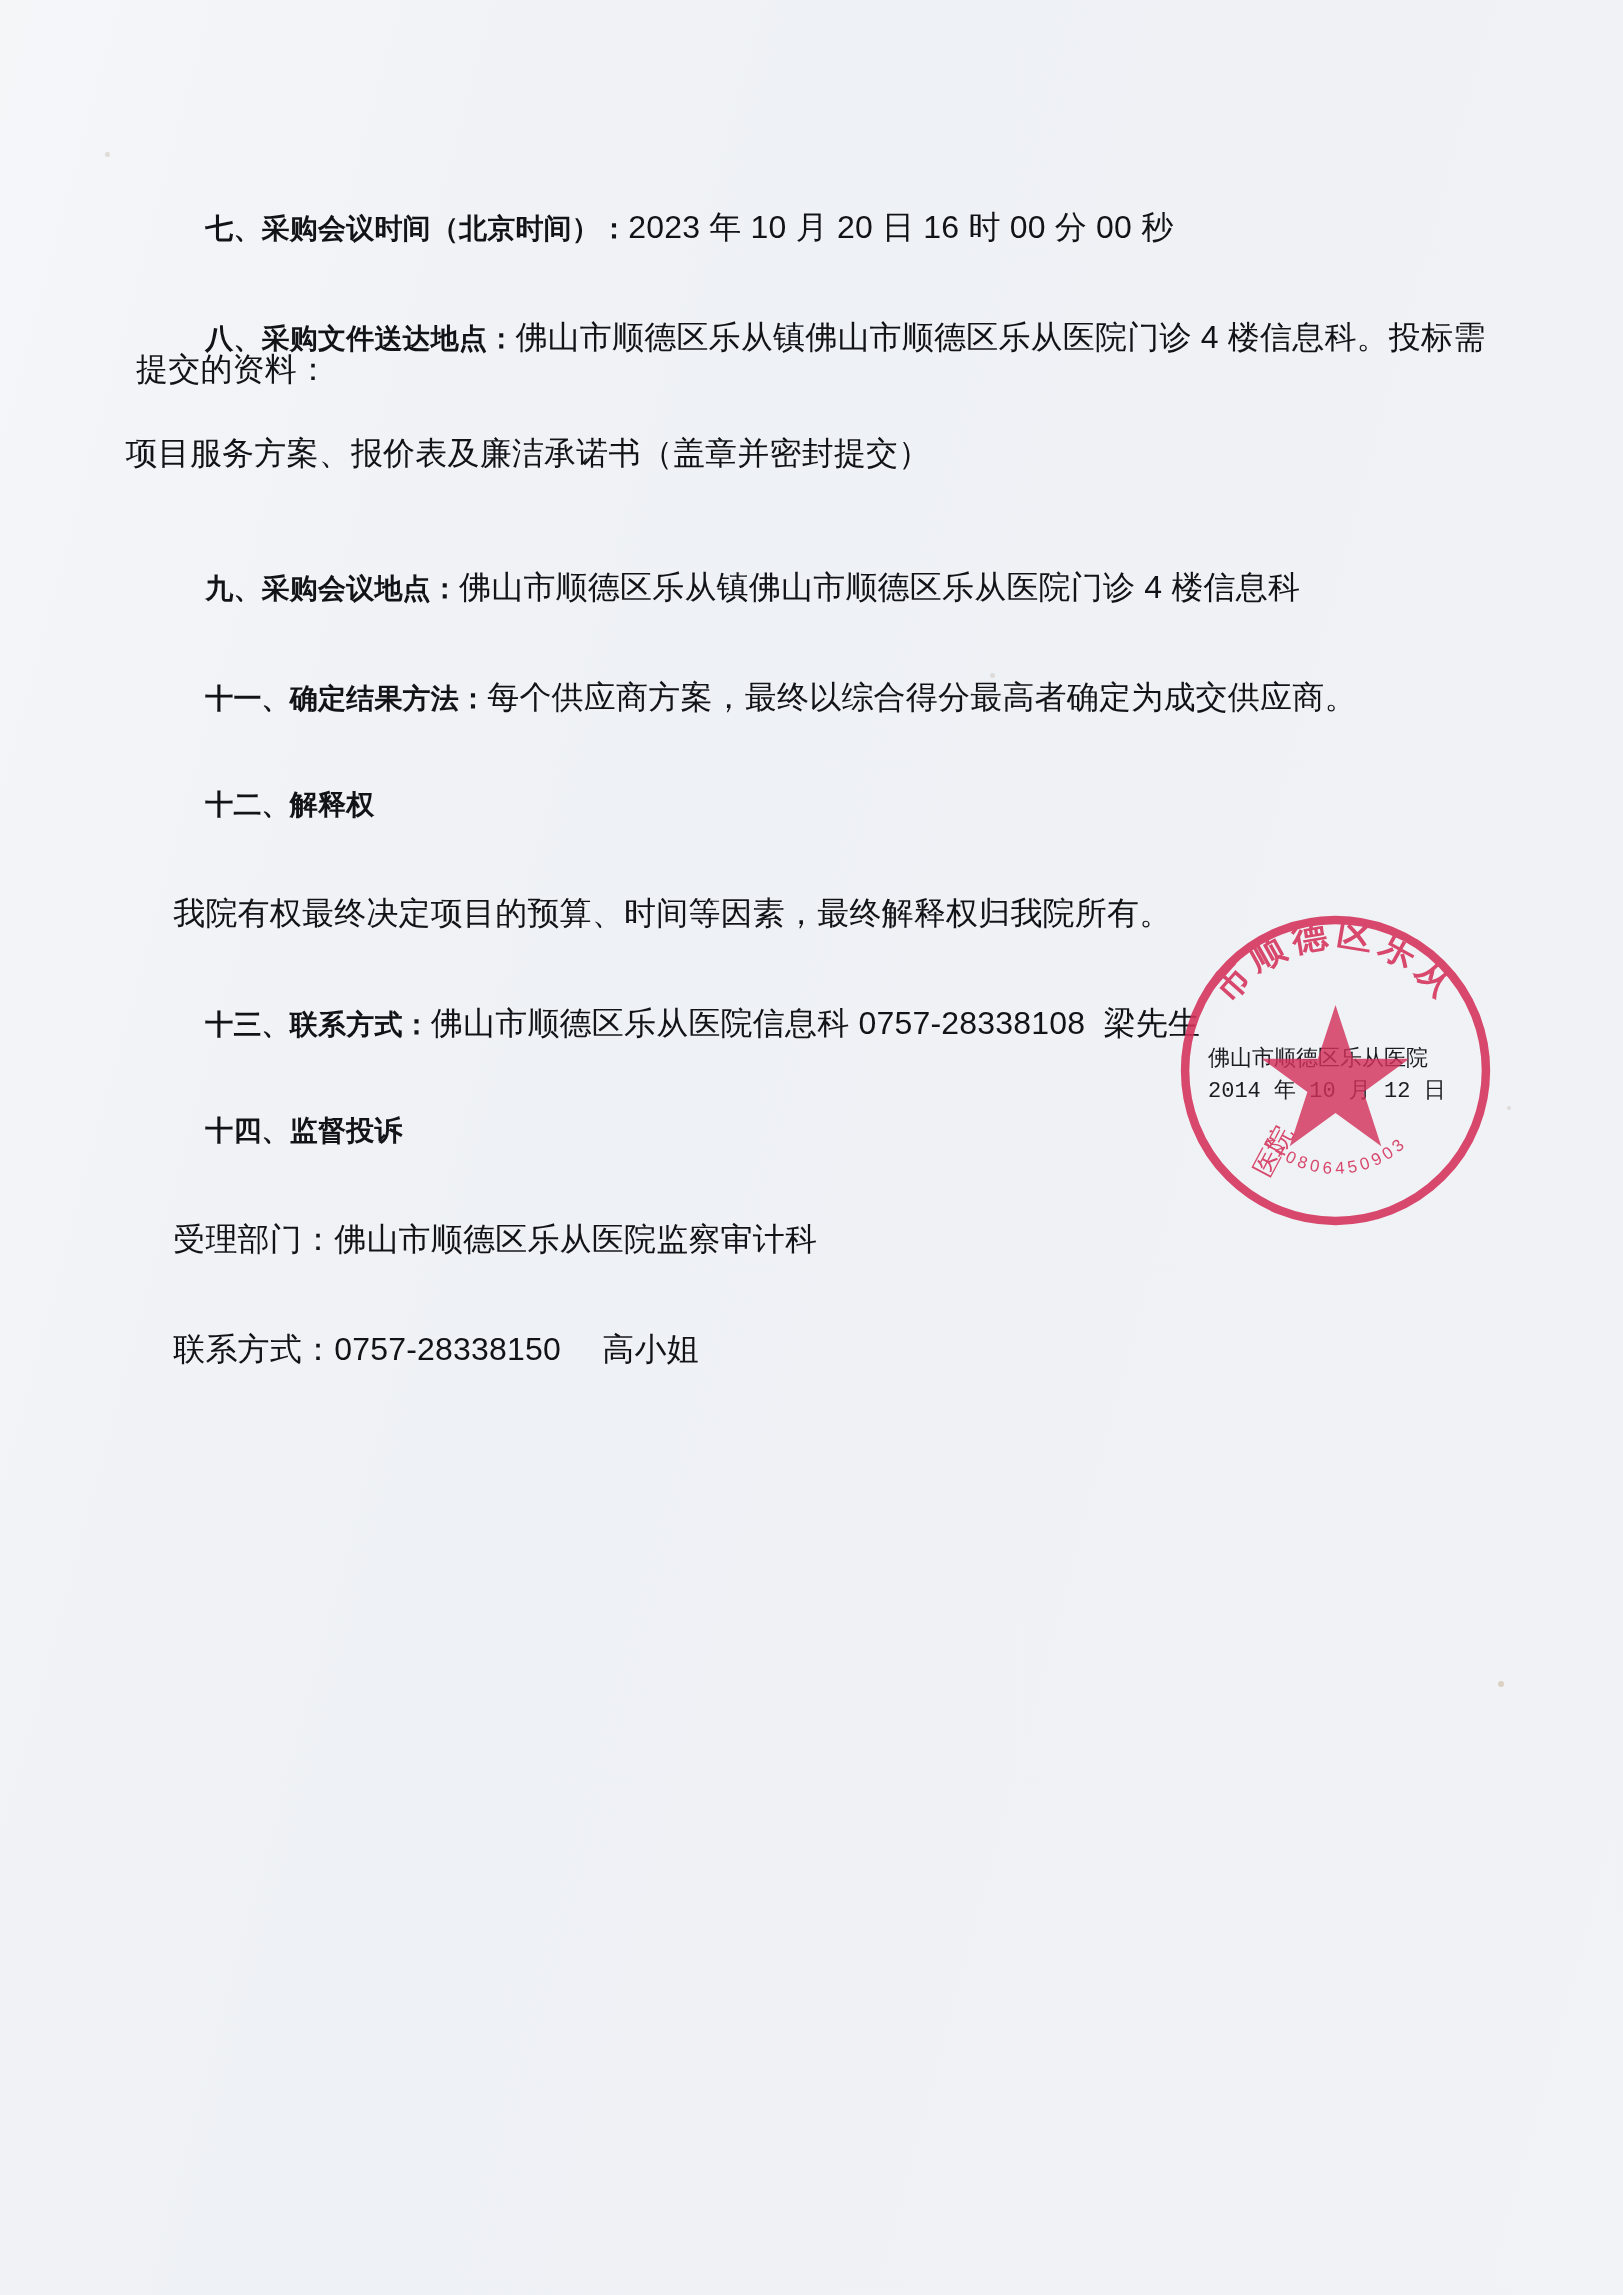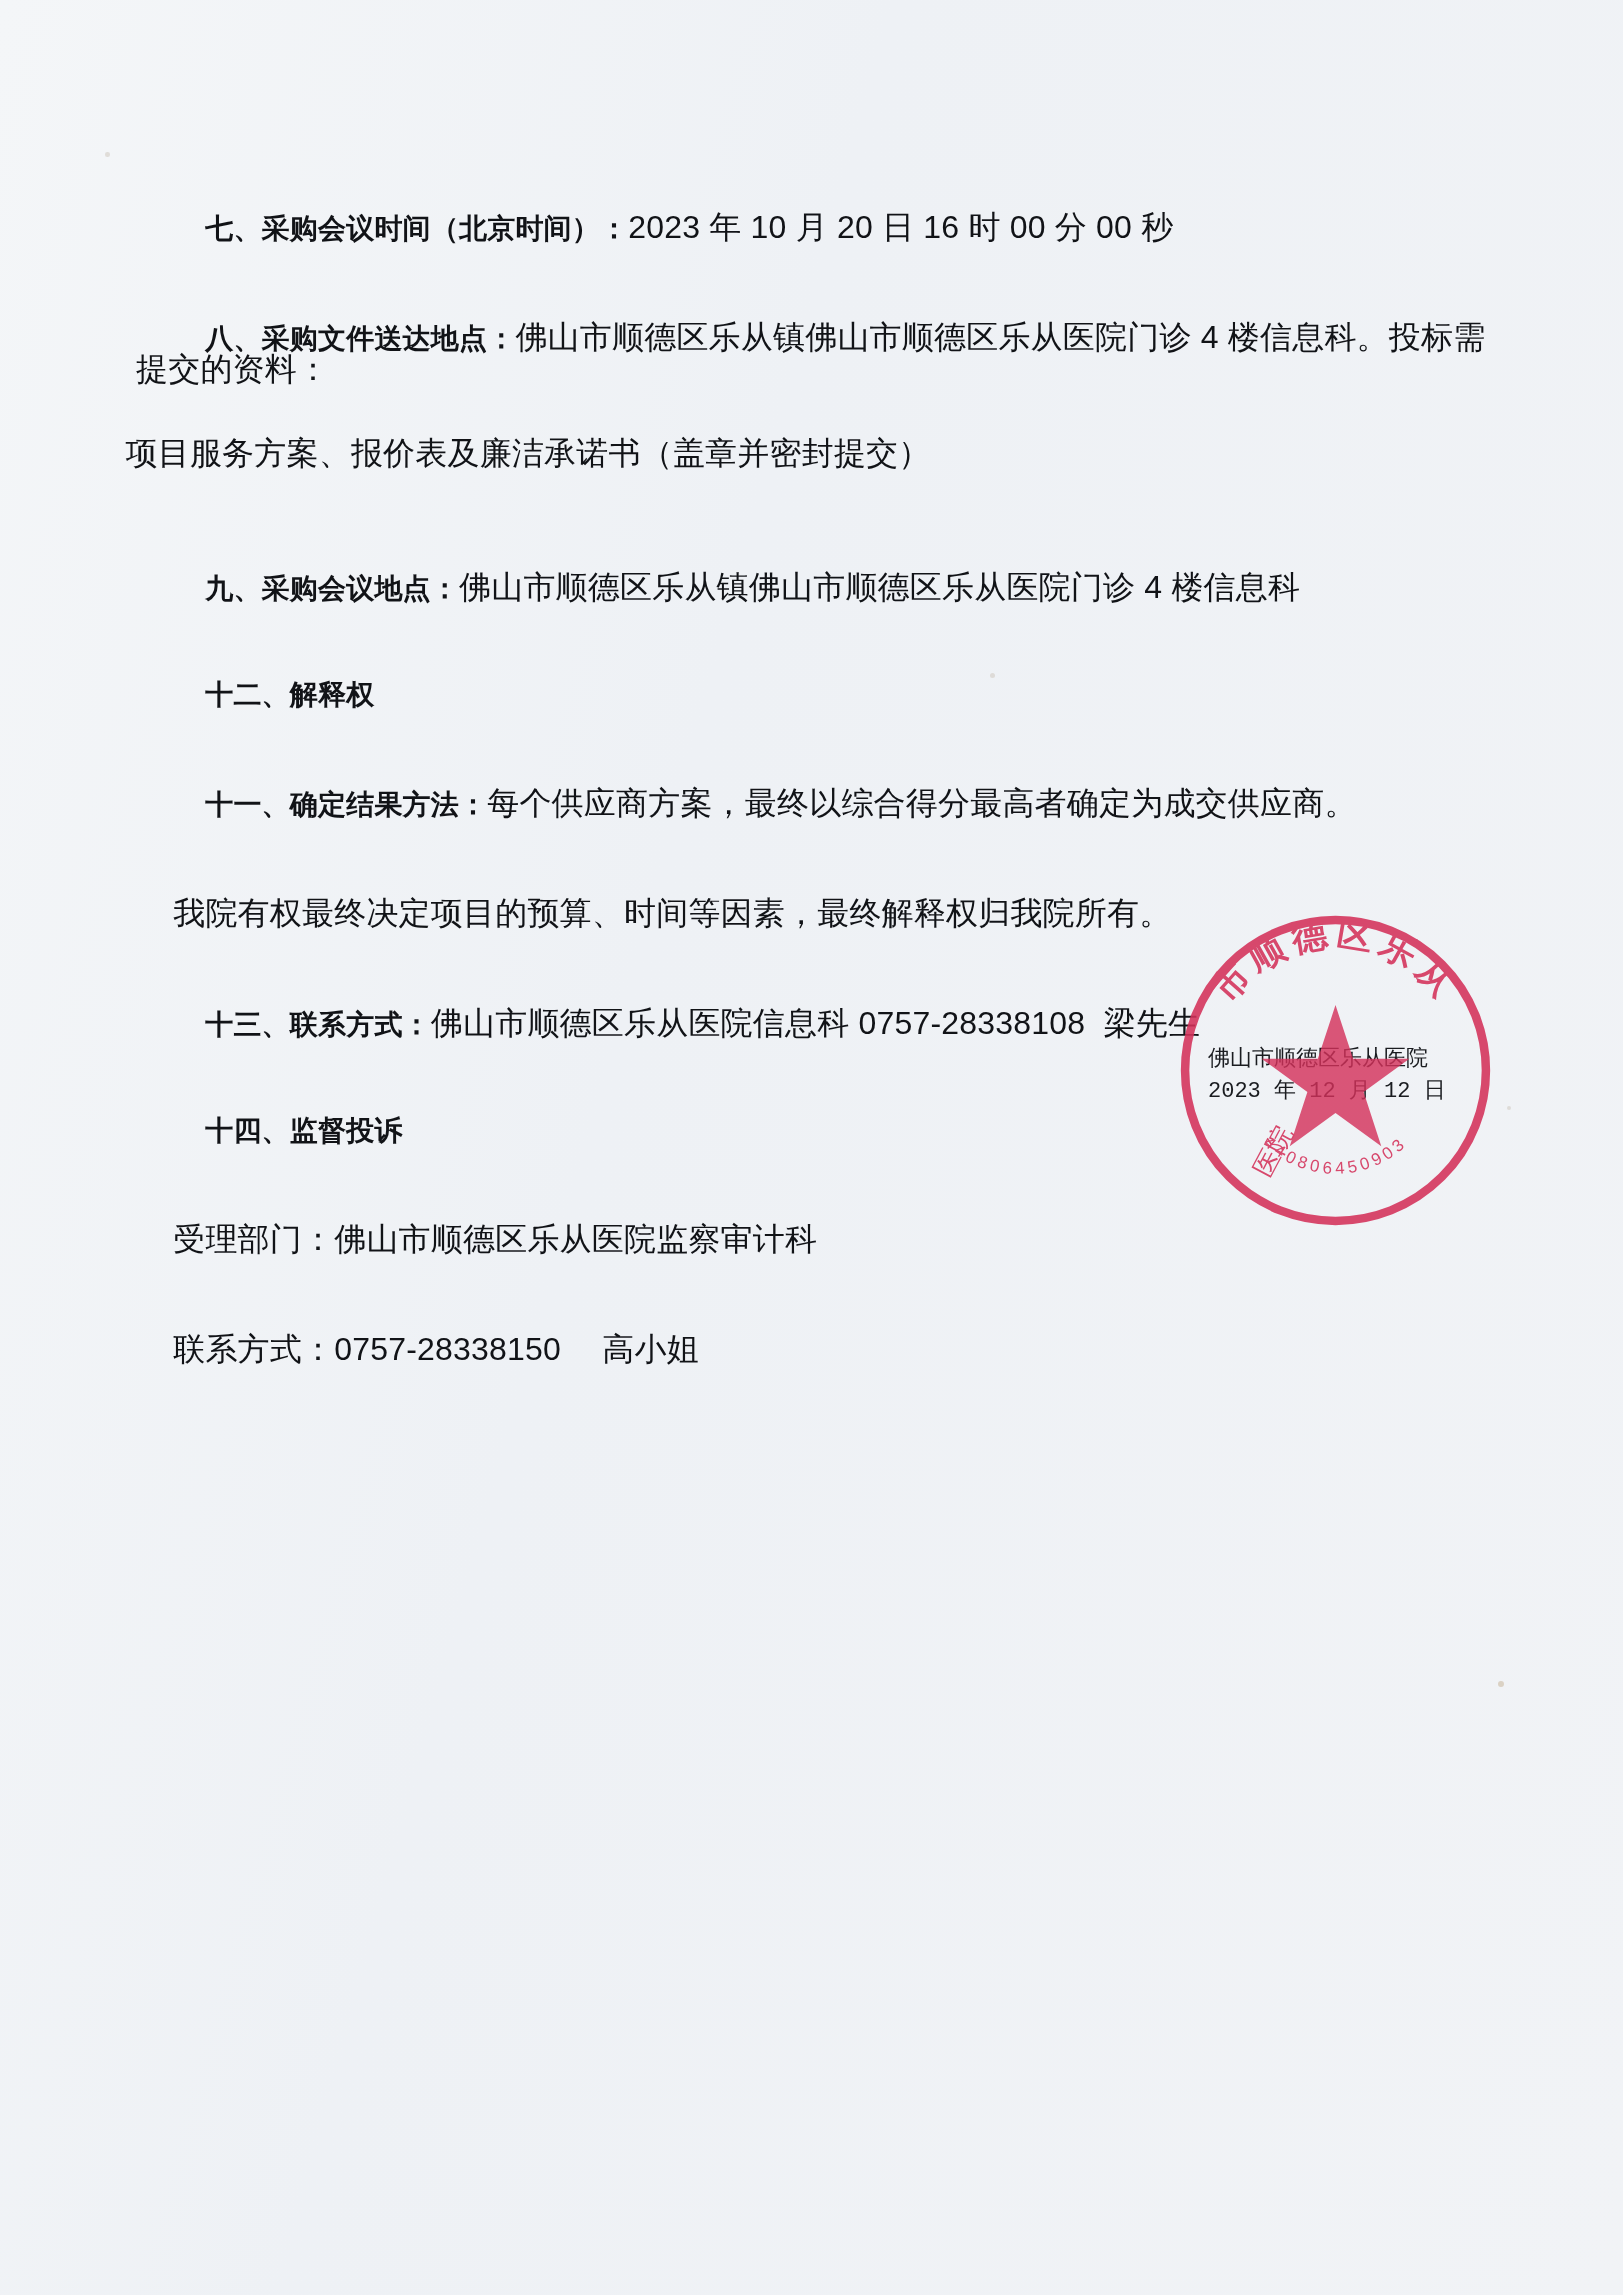--- a/index.html
+++ b/index.html
@@ -104,25 +104,25 @@
       <span class="lbl">八、采购文件送达地点：</span><span class="txt">佛山市顺德区乐从镇佛山市顺德区乐从医院门诊 4 楼信息科。投标需提交的资料：</span>
       <span class="txt line2">项目服务方案、报价表及廉洁承诺书（盖章并密封提交）</span>
     </p>
 
     <p class="para">
       <span class="lbl">九、采购会议地点：</span><span class="txt">佛山市顺德区乐从镇佛山市顺德区乐从医院门诊 4 楼信息科</span>
     </p>
 
 
     <p class="para">
-      <span class="lbl">十二、解释权</span>
+      <span class="lbl">十一、确定结果方法：</span><span class="txt">每个供应商方案，最终以综合得分最高者确定为成交供应商。</span>
     </p>
 
     <p class="para">
-      <span class="lbl">十一、确定结果方法：</span><span class="txt">每个供应商方案，最终以综合得分最高者确定为成交供应商。</span>
+      <span class="lbl">十二、解释权</span>
     </p>
 
     <p class="para">
       <span class="txt">我院有权最终决定项目的预算、时间等因素，最终解释权归我院所有。</span>
     </p>
 
     <p class="para">
       <span class="lbl">十三、联系方式：</span><span class="txt">佛山市顺德区乐从医院信息科 0757-28338108  梁先生</span>
     </p>
 
@@ -135,21 +135,21 @@
     </p>
 
     <p class="para">
       <span class="txt">联系方式：0757-28338150　 高小姐</span>
     </p>
 
   </div>
 
   <div class="sign-area">
     <div class="sign-line">佛山市顺德区乐从医院</div>
-    <div class="sign-line">2023 年 12 月 12 日</div>
+    <div class="sign-line">2014 年 10 月 12 日</div>
   </div>
 
   <div class="stamp">
     <svg width="327" height="327" viewBox="0 0 500 500" xmlns="http://www.w3.org/2000/svg">
       <defs>
         <path id="arcTop" d="M 60,250 A 190,190 0 0 1 440,250" fill="none"></path>
         <path id="arcBottom" d="M 92,250 A 158,158 0 0 0 408,250" fill="none"></path>
       </defs>
       <g opacity="0.88">
         <circle cx="250" cy="250" r="230" fill="none" stroke="#d4315a" stroke-width="13"></circle>

